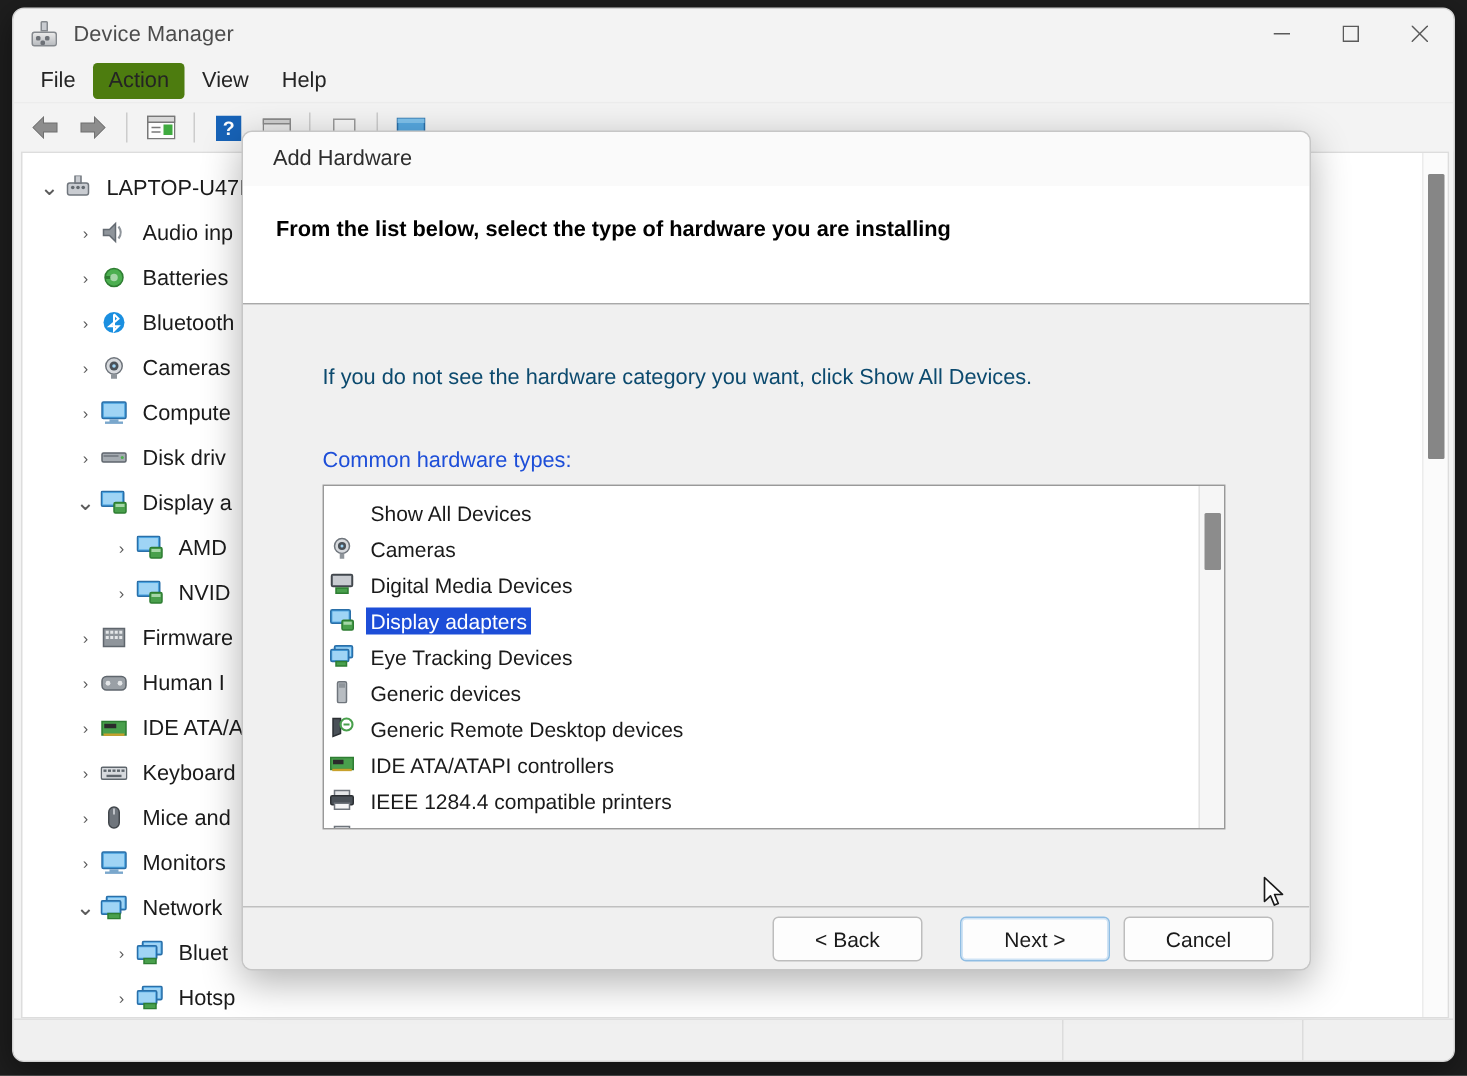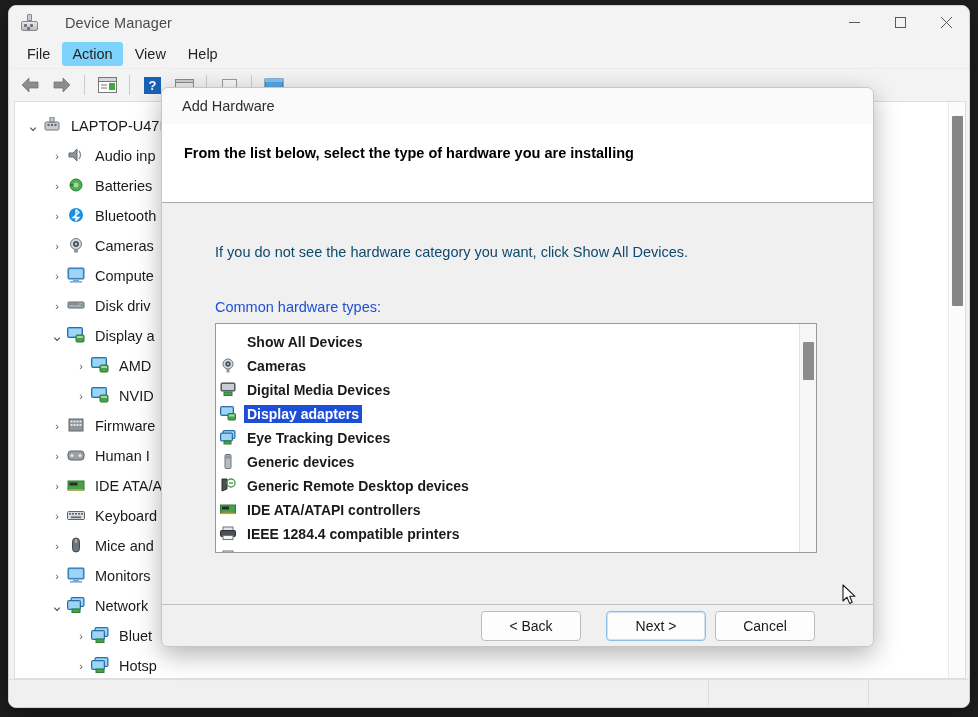--- a/index.html
+++ b/index.html
@@ -53,21 +53,21 @@
     box-shadow: 6px 0 0 #6d7177, 3px 3px 0 #6d7177;
   }
   #app-icon .plug {
     position: absolute; left:6px; top:0;
     width: 5px; height: 7px;
     background: #c9ccd1;
     border: 1px solid #85898e;
     border-radius: 1px 1px 0 0;
   }
   #title-text {
-    margin-left: 27px;
+    margin-left: 11px;
     font-size: 14.5px;
     color: #4c4c4c;
     letter-spacing: 0.1px;
   }
   #winbtns { margin-left: auto; display: flex; height: 33px; }
   .winbtn {
     width: 46px; height: 33px;
     display: flex; align-items: center; justify-content: center;
     color: #5a5a5a;
   }
@@ -82,21 +82,21 @@
     padding-left: 8px;
     border-bottom: 1px solid #ececec;
   }
   .menuitem {
     font-size: 14.5px;
     color: #242424;
     padding: 4px 10px;
     margin-right: 2px;
     border-radius: 3px;
   }
-  .menuitem.active { background: #7dd3fc; }
+  .menuitem.active { background: #4d7c0f; }
 
   
   #toolbar {
     position: absolute; left: 0; top: 63px;
     width: 100%; height: 32px;
     background: #f3f3f3;
     display: flex; align-items: center;
     padding-left: 6px;
     gap: 2px;
   }
@@ -231,21 +231,21 @@
     white-space: nowrap;
   }
   .lico {
     width: 18px; height: 16px; margin-right: 6px;
     flex: 0 0 auto; position: relative;
   }
   .lico.blank { background: transparent; }
   .lsel .ltext {
     background: #1d4ed8; color: #ffffff; padding: 1px 3px;
   }
-  .ltext { padding: 1px 3px; font-weight: bold; }
+  .ltext { padding: 1px 3px; }
 
   
   #list-scroll {
     position: absolute; right: 0; top: 0;
     width: 17px; height: 100%;
     background: #f6f6f6;
     border-left: 1px solid #e2e2e2;
   }
   #list-thumb {
     position: absolute; left: 3px; top: 18px;
@@ -254,21 +254,21 @@
     border-radius: 1px;
   }
 
   #dlg-footer {
     position: absolute; left: 0; bottom: 0;
     width: 100%; height: 42px;
     background: #f0f0f0;
     border-top: 1px solid #c0c0c0;
     display: flex; align-items: center;
     justify-content: flex-end;
-    padding-right: 58px;
+    padding-right: 24px;
     gap: 9px;
   }
   .dbtn {
     width: 100px; height: 30px;
     background: #fdfdfd;
     border: 1px solid #bdbdbd;
     border-radius: 4px;
     font-size: 14px; color: #1a1a1a;
     display: flex; align-items: center; justify-content: center;
   }

